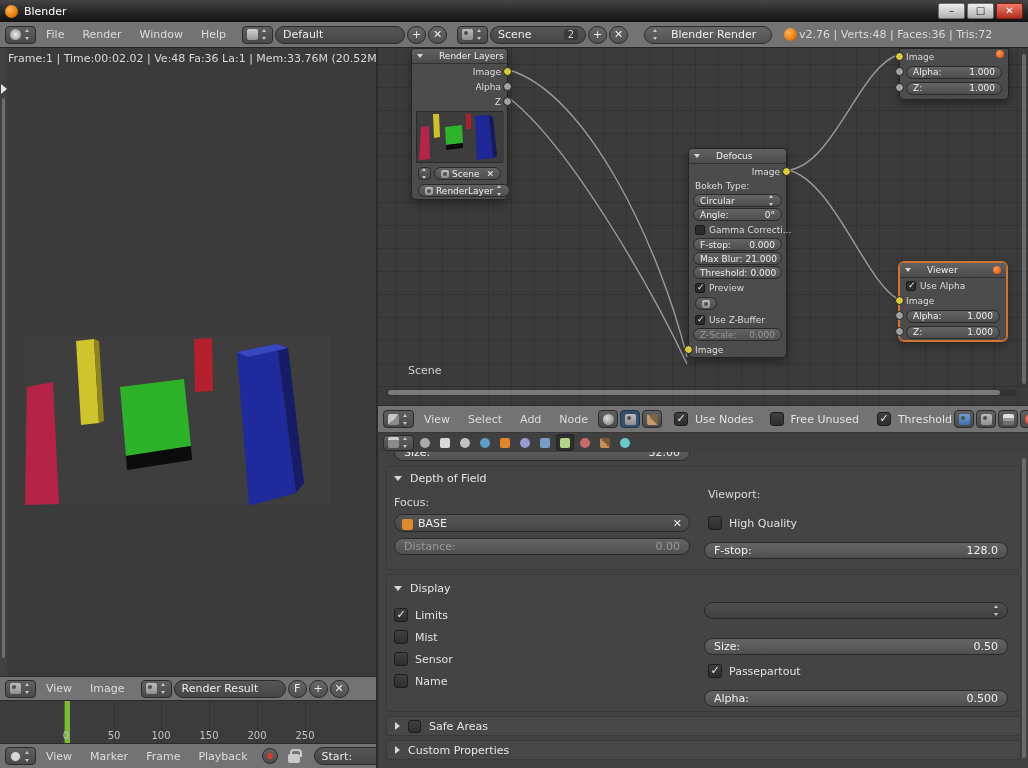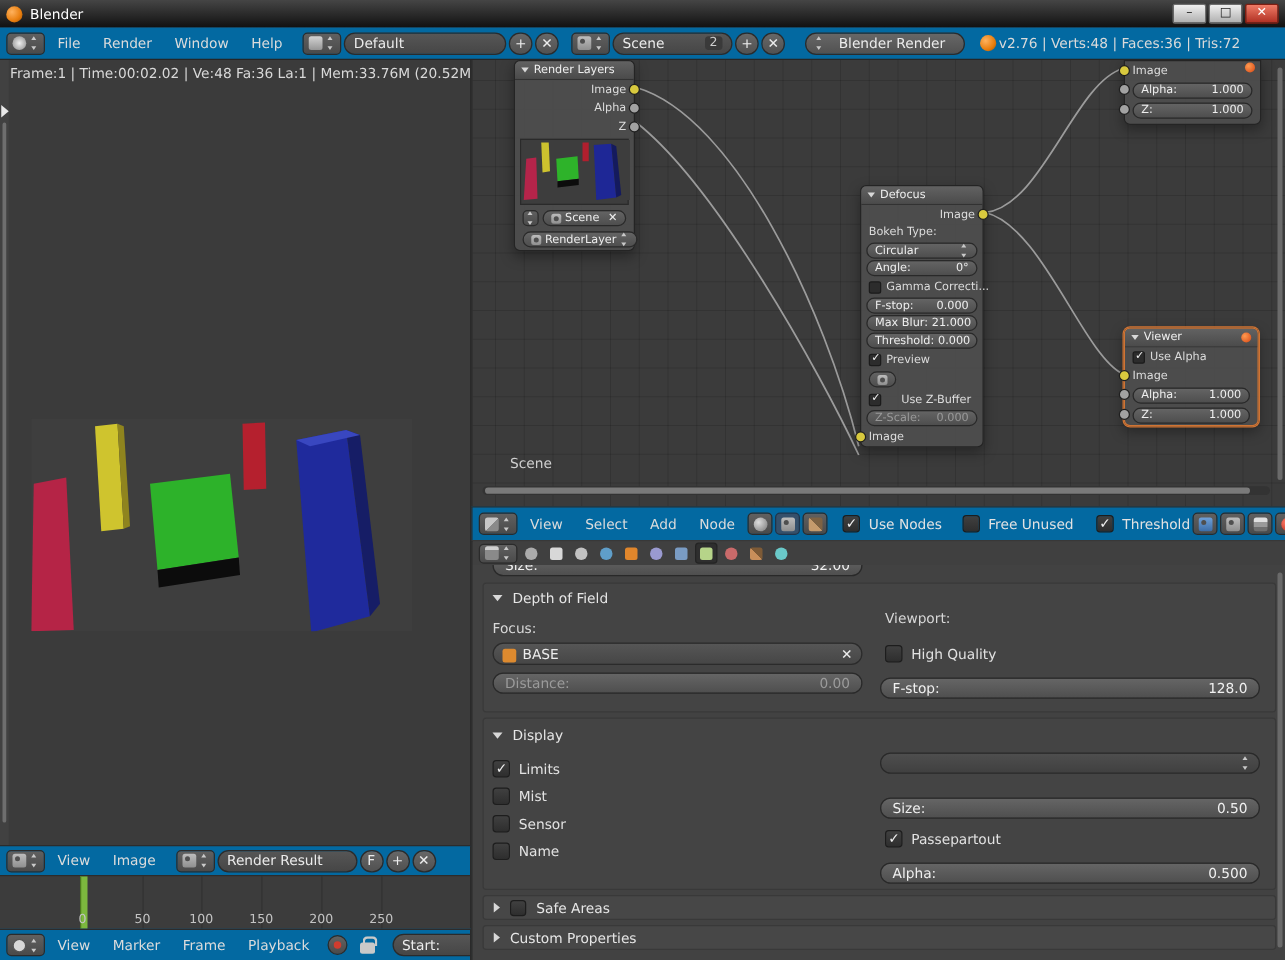--- a/index.html
+++ b/index.html
@@ -11,21 +11,21 @@
 
 
 .titlebar{left:0;top:0;width:1028px;height:22px;background:linear-gradient(#454545,#111);display:flex;align-items:center;padding:0 5px;gap:6px}
 .blogo{width:13px;height:13px;border-radius:50%;background:radial-gradient(circle at 35% 35%,#ffb25e,#e87d0d 60%,#94500a);flex:none}
 .wtitle{color:#fff}
 .winbtns{margin-left:auto;display:flex;gap:2px}
 .winbtn{width:27px;height:16px;border:1px solid #6d6d6d;border-radius:2px;background:linear-gradient(#efefef,#b0b0b0);color:#1c1c1c;font-size:10px;line-height:14px;text-align:center}
 .winbtn.close{background:linear-gradient(#ef7b66,#b03023);color:#fff;border-color:#7e1e12}
 
 
-.bar{background:#0369a1;display:flex;align-items:center;padding:0 5px;gap:2px}
+.bar{background:#737373;display:flex;align-items:center;padding:0 5px;gap:2px}
 .menu{padding:0 8px;color:#dcdcdc;white-space:nowrap}
 .edbtn{display:flex;align-items:center;gap:3px;height:18px;padding:0 4px;background:linear-gradient(#606060,#4a4a4a);border:1px solid #2b2b2b;border-radius:4px;flex:none}
 .dd{position:relative;width:9px;height:13px;flex:none}
 .dd::before{content:"";position:absolute;left:1px;top:0;border-left:3.5px solid transparent;border-right:3.5px solid transparent;border-bottom:4px solid #c9c9c9}
 .dd::after{content:"";position:absolute;left:1px;bottom:0;border-left:3.5px solid transparent;border-right:3.5px solid transparent;border-top:4px solid #c9c9c9}
 .dd.sm{width:7px;height:11px}
 .dd.sm::before{border-left-width:2.5px;border-right-width:2.5px;border-bottom-width:3px}
 .dd.sm::after{border-left-width:2.5px;border-right-width:2.5px;border-top-width:3px}
 .pill{height:18px;background:linear-gradient(#676767,#515151);border:1px solid #2b2b2b;border-radius:9px;display:flex;align-items:center;padding:0 7px;gap:4px;color:#ececec;flex:none}
 .pill.dark{background:linear-gradient(#565656,#464646)}
@@ -53,21 +53,21 @@
 .img-ed{left:0;top:48px;width:377px;height:628px;background:#3b3b3b;border-right:1px solid #2a2a2a}
 .lscroll{left:0;top:0;width:7px;height:628px;background:#414141}
 .lthumb{left:2px;top:50px;width:3px;height:560px;background:#6e6e6e;border-radius:2px}
 .hdr-strip{border-top:1px solid #2c2c2c}
 
 
 .node-ed{left:377px;top:48px;width:651px;height:357px;background-color:#3b3b3b;border-left:1px solid #2a2a2a;
   background-image:linear-gradient(rgba(0,0,0,.14) 1px,transparent 1px),linear-gradient(90deg,rgba(0,0,0,.14) 1px,transparent 1px);
   background-size:23px 23px;background-position:-5px -7px;overflow:hidden}
 .node{position:absolute;background:rgba(76,76,76,.97);border:1px solid #242424;border-radius:5px;box-shadow:0 4px 10px rgba(0,0,0,.35);font-size:9px;color:#dcdcdc}
-.node-h{height:15px;display:flex;align-items:center;gap:4px;padding:0 5px;background:linear-gradient(#626262,#4b4b4b);border-bottom:1px solid #323232;border-radius:4px 4px 0 0;font-size:9px;color:#efefef;white-space:nowrap}
+.node-h{height:15px;display:flex;align-items:center;gap:16px;padding:0 5px;background:linear-gradient(#626262,#4b4b4b);border-bottom:1px solid #323232;border-radius:4px 4px 0 0;font-size:9px;color:#efefef;white-space:nowrap}
 .nrow{position:relative;height:15px;display:flex;align-items:center;padding:0 6px;font-size:9px;white-space:nowrap}
 .nrow.r{justify-content:flex-end}
 .nw{height:13px;margin:1px 4px;background:linear-gradient(#646464,#4e4e4e);border:1px solid #292929;border-radius:7px;display:flex;align-items:center;justify-content:space-between;gap:3px;padding:0 6px;font-size:9px;color:#eee;white-space:nowrap}
 .nw.off{color:#999}
 .ncb{width:10px;height:10px;background:#2c2c2c;border:1px solid #1b1b1b;border-radius:2px;flex:none;position:relative}
 .ncb.on::after{content:"✓";position:absolute;left:1px;top:-2px;color:#eee;font-size:9px}
 .sock{position:absolute;width:9px;height:9px;border:1px solid #1f1f1f;border-radius:50%;top:3px}
 .sock.o{right:-5px}.sock.i{left:-5px}
 .sock.yellow{background:#d8c93e}.sock.gray{background:#a2a2a2}
 .nthumb{margin:2px 4px;border:1px solid #2a2a2a;background:#3d3d3d}
@@ -329,21 +329,21 @@
         <span class="ncb on"></span>
         <span style="margin-left:4px">Preview</span>
       </div>
     <div class="nrow" style="height:17px">
         <span class="nw" style="margin:0;width:22px;justify-content:center">
           <span class="ic pic xs"></span>
         </span>
       </div>
     <div class="nrow">
         <span class="ncb on"></span>
-        <span style="margin-left:16px">Use Z-Buffer</span>
+        <span style="margin-left:4px">Use Z-Buffer</span>
       </div>
     <div class="nw off">
         <span>Z-Scale:</span>
         <span>0.000</span>
       </div>
     <div class="nrow">
         <span class="sock i yellow"></span>
         <span>Image</span>
       </div>
   </div>

